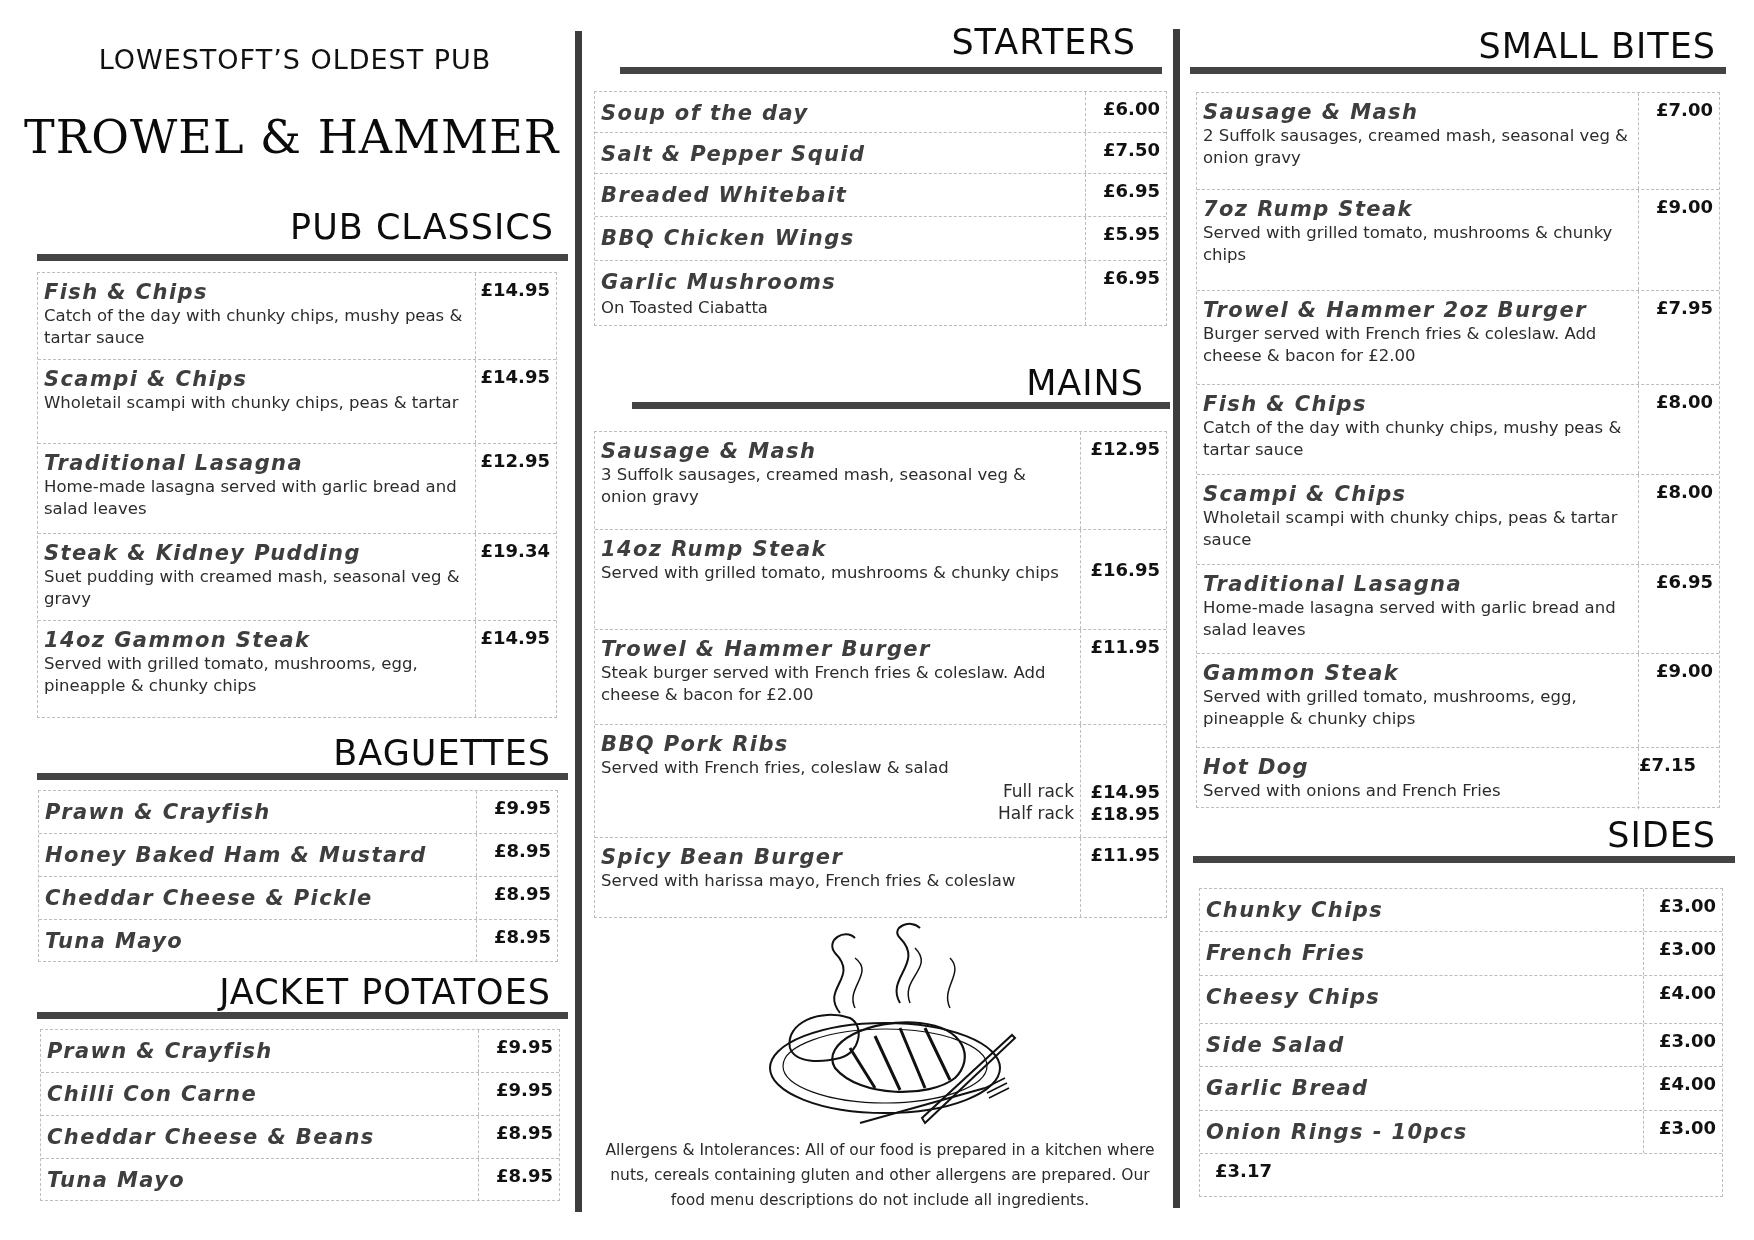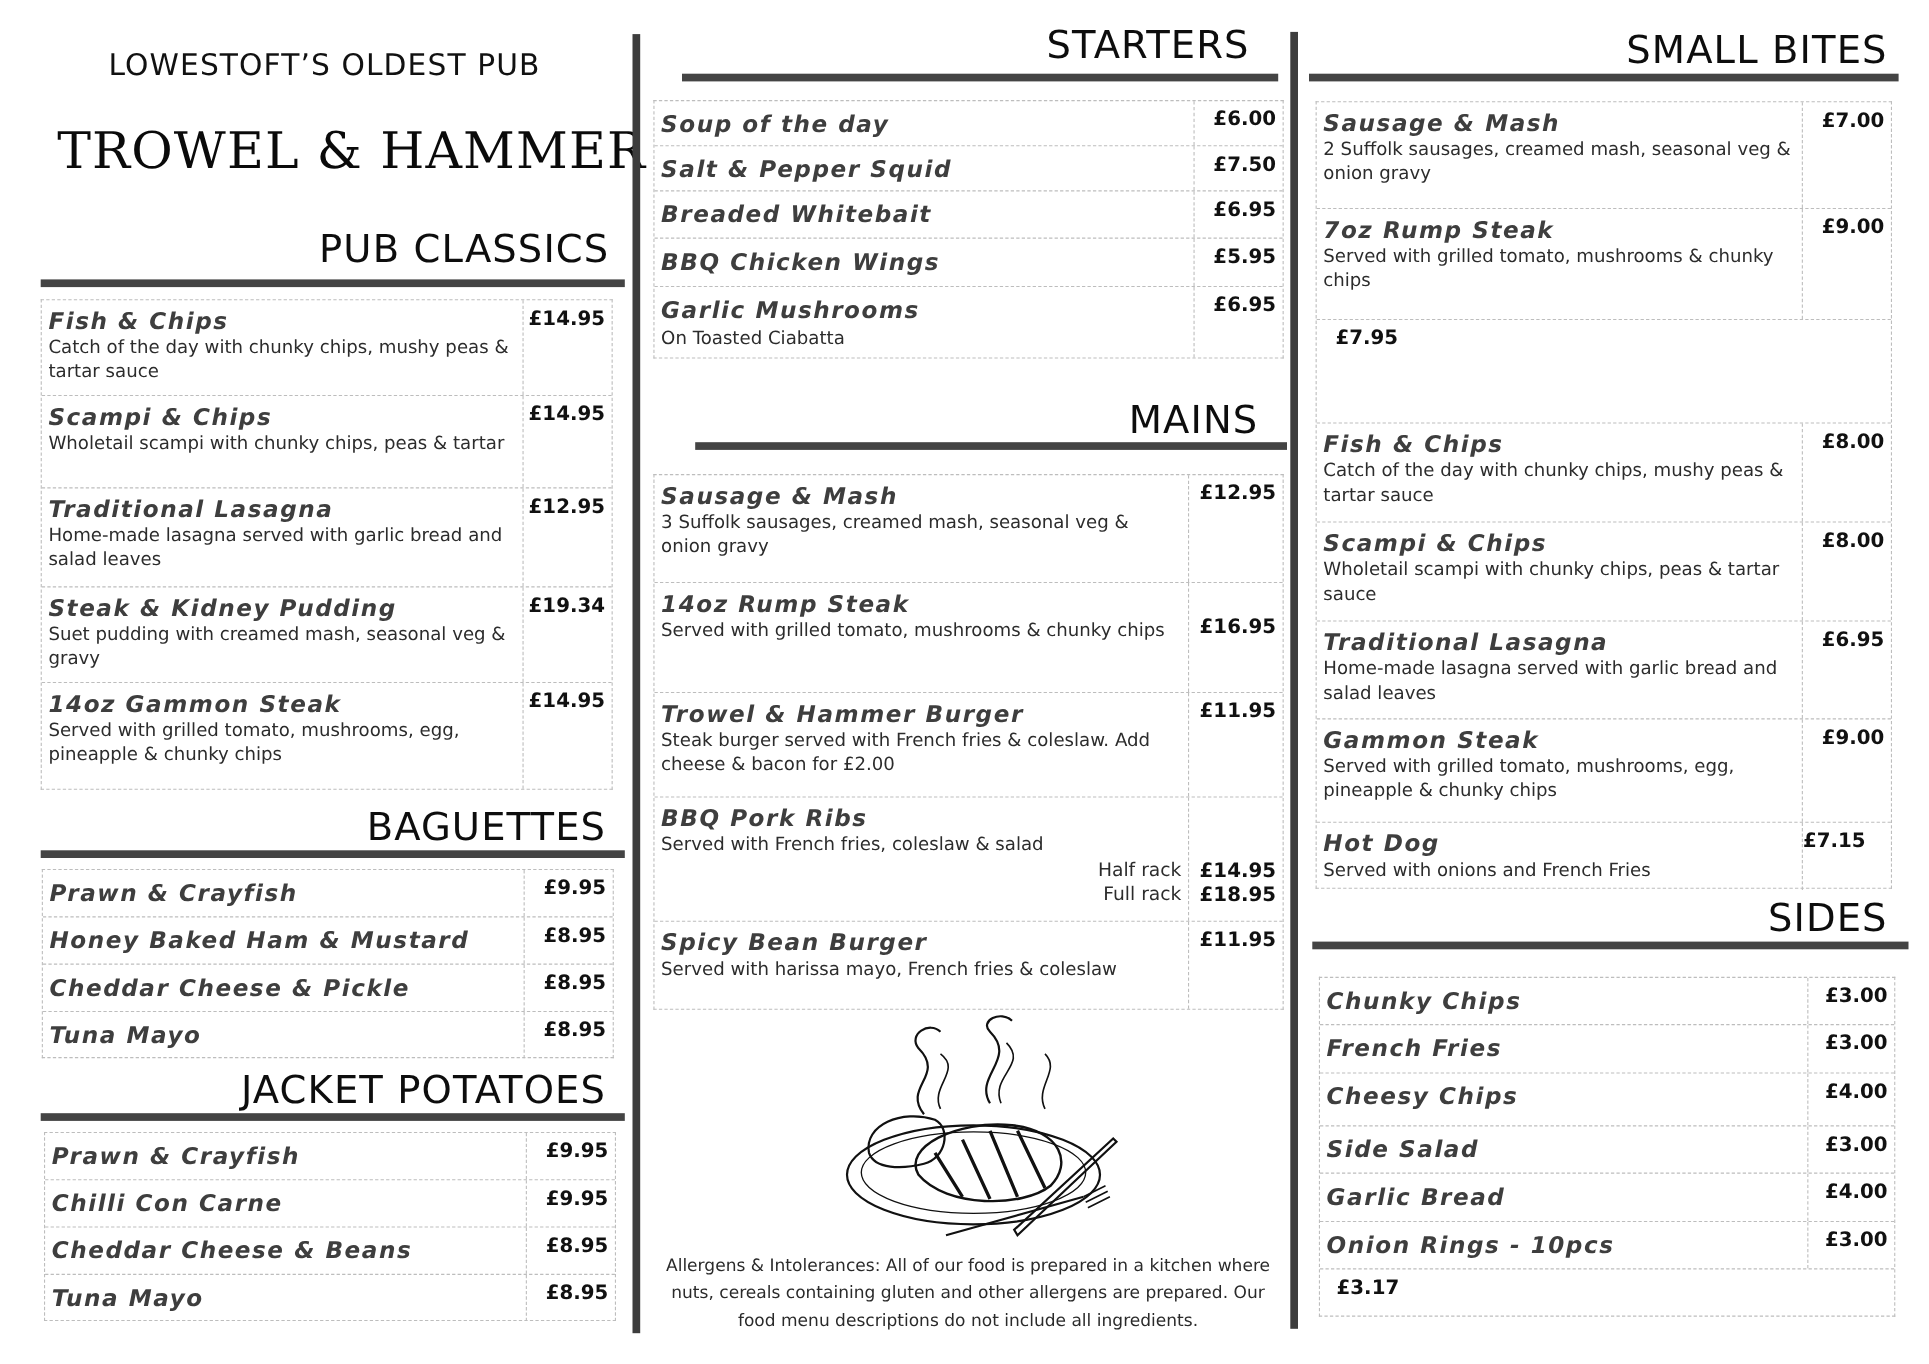--- a/index.html
+++ b/index.html
@@ -7,21 +7,20 @@
   body { position: relative; font-family: "DejaVu Sans", sans-serif; color: #3a3a3a; }
 
   .subtitle {
     position: absolute; left: 40px; top: 44px; width: 510px; text-align: center;
     font-family: "DejaVu Sans", sans-serif; font-size: 27px; color: #111; letter-spacing: 1px;
   }
   .title {
     position: absolute; left: 24px; top: 110px; width: 520px; text-align: left;
     font-family: "DejaVu Serif", serif; font-size: 46px; color: #0a0a0a; letter-spacing: 1px;
     white-space: nowrap;
-    margin-left: 28px;
   }
 
   .vdivider { position: absolute; width: 7px; background: #3d3d3d; }
 
   .sec-header {
     position: absolute; text-align: right; font-family: "DejaVu Sans", sans-serif;
     font-size: 35px; color: #0d0d0d; letter-spacing: 1px; white-space: nowrap; font-weight: normal;
   }
   .rule { position: absolute; height: 7px; background: #444; }
 
@@ -210,22 +209,22 @@
         <div class="item-name">Trowel &amp; Hammer Burger</div>
         <div class="item-desc">Steak burger served with French fries &amp; coleslaw. Add cheese &amp; bacon for £2.00</div>
       </div>
     <div class="price-cell" style="width:85px;">£11.95</div>
   </div>
   <div class="row" style="height:113px;">
     <div class="item-cell">
       <div class="item-name">BBQ Pork Ribs</div>
       <div class="item-desc">Served with French fries, coleslaw &amp; salad</div>
       <div class="variant-lines">
+        <div>Full rack</div>
         <div>Half rack</div>
-        <div>Full rack</div>
       </div>
     </div>
     <div class="price-cell" style="width:85px; padding-top:56px;">
       <div class="variant-prices">£14.95</div>
       <div class="variant-prices">£18.95</div>
     </div>
   </div>
   <div class="row" style="height:80px;">
     <div class="item-cell">
         <div class="item-name">Spicy Bean Burger</div>
@@ -269,20 +268,24 @@
     <div class="price-cell" style="width:80px;">£7.00</div>
   </div>
   <div class="row" style="height:101px;">
     <div class="item-cell">
         <div class="item-name">7oz Rump Steak</div>
         <div class="item-desc">Served with grilled tomato, mushrooms &amp; chunky chips</div>
       </div>
     <div class="price-cell" style="width:80px;">£9.00</div>
   </div>
   <div class="row" style="height:94px;">
+    <div class="item-cell">
+        <div class="item-name">Trowel &amp; Hammer 2oz Burger</div>
+        <div class="item-desc">Burger served with French fries &amp; coleslaw. Add cheese &amp; bacon for £2.00</div>
+      </div>
     <div class="price-cell" style="width:80px;">£7.95</div>
   </div>
   <div class="row" style="height:90px;">
     <div class="item-cell">
         <div class="item-name">Fish &amp; Chips</div>
         <div class="item-desc">Catch of the day with chunky chips, mushy peas &amp; tartar sauce</div>
       </div>
     <div class="price-cell" style="width:80px;">£8.00</div>
   </div>
   <div class="row" style="height:90px;">

